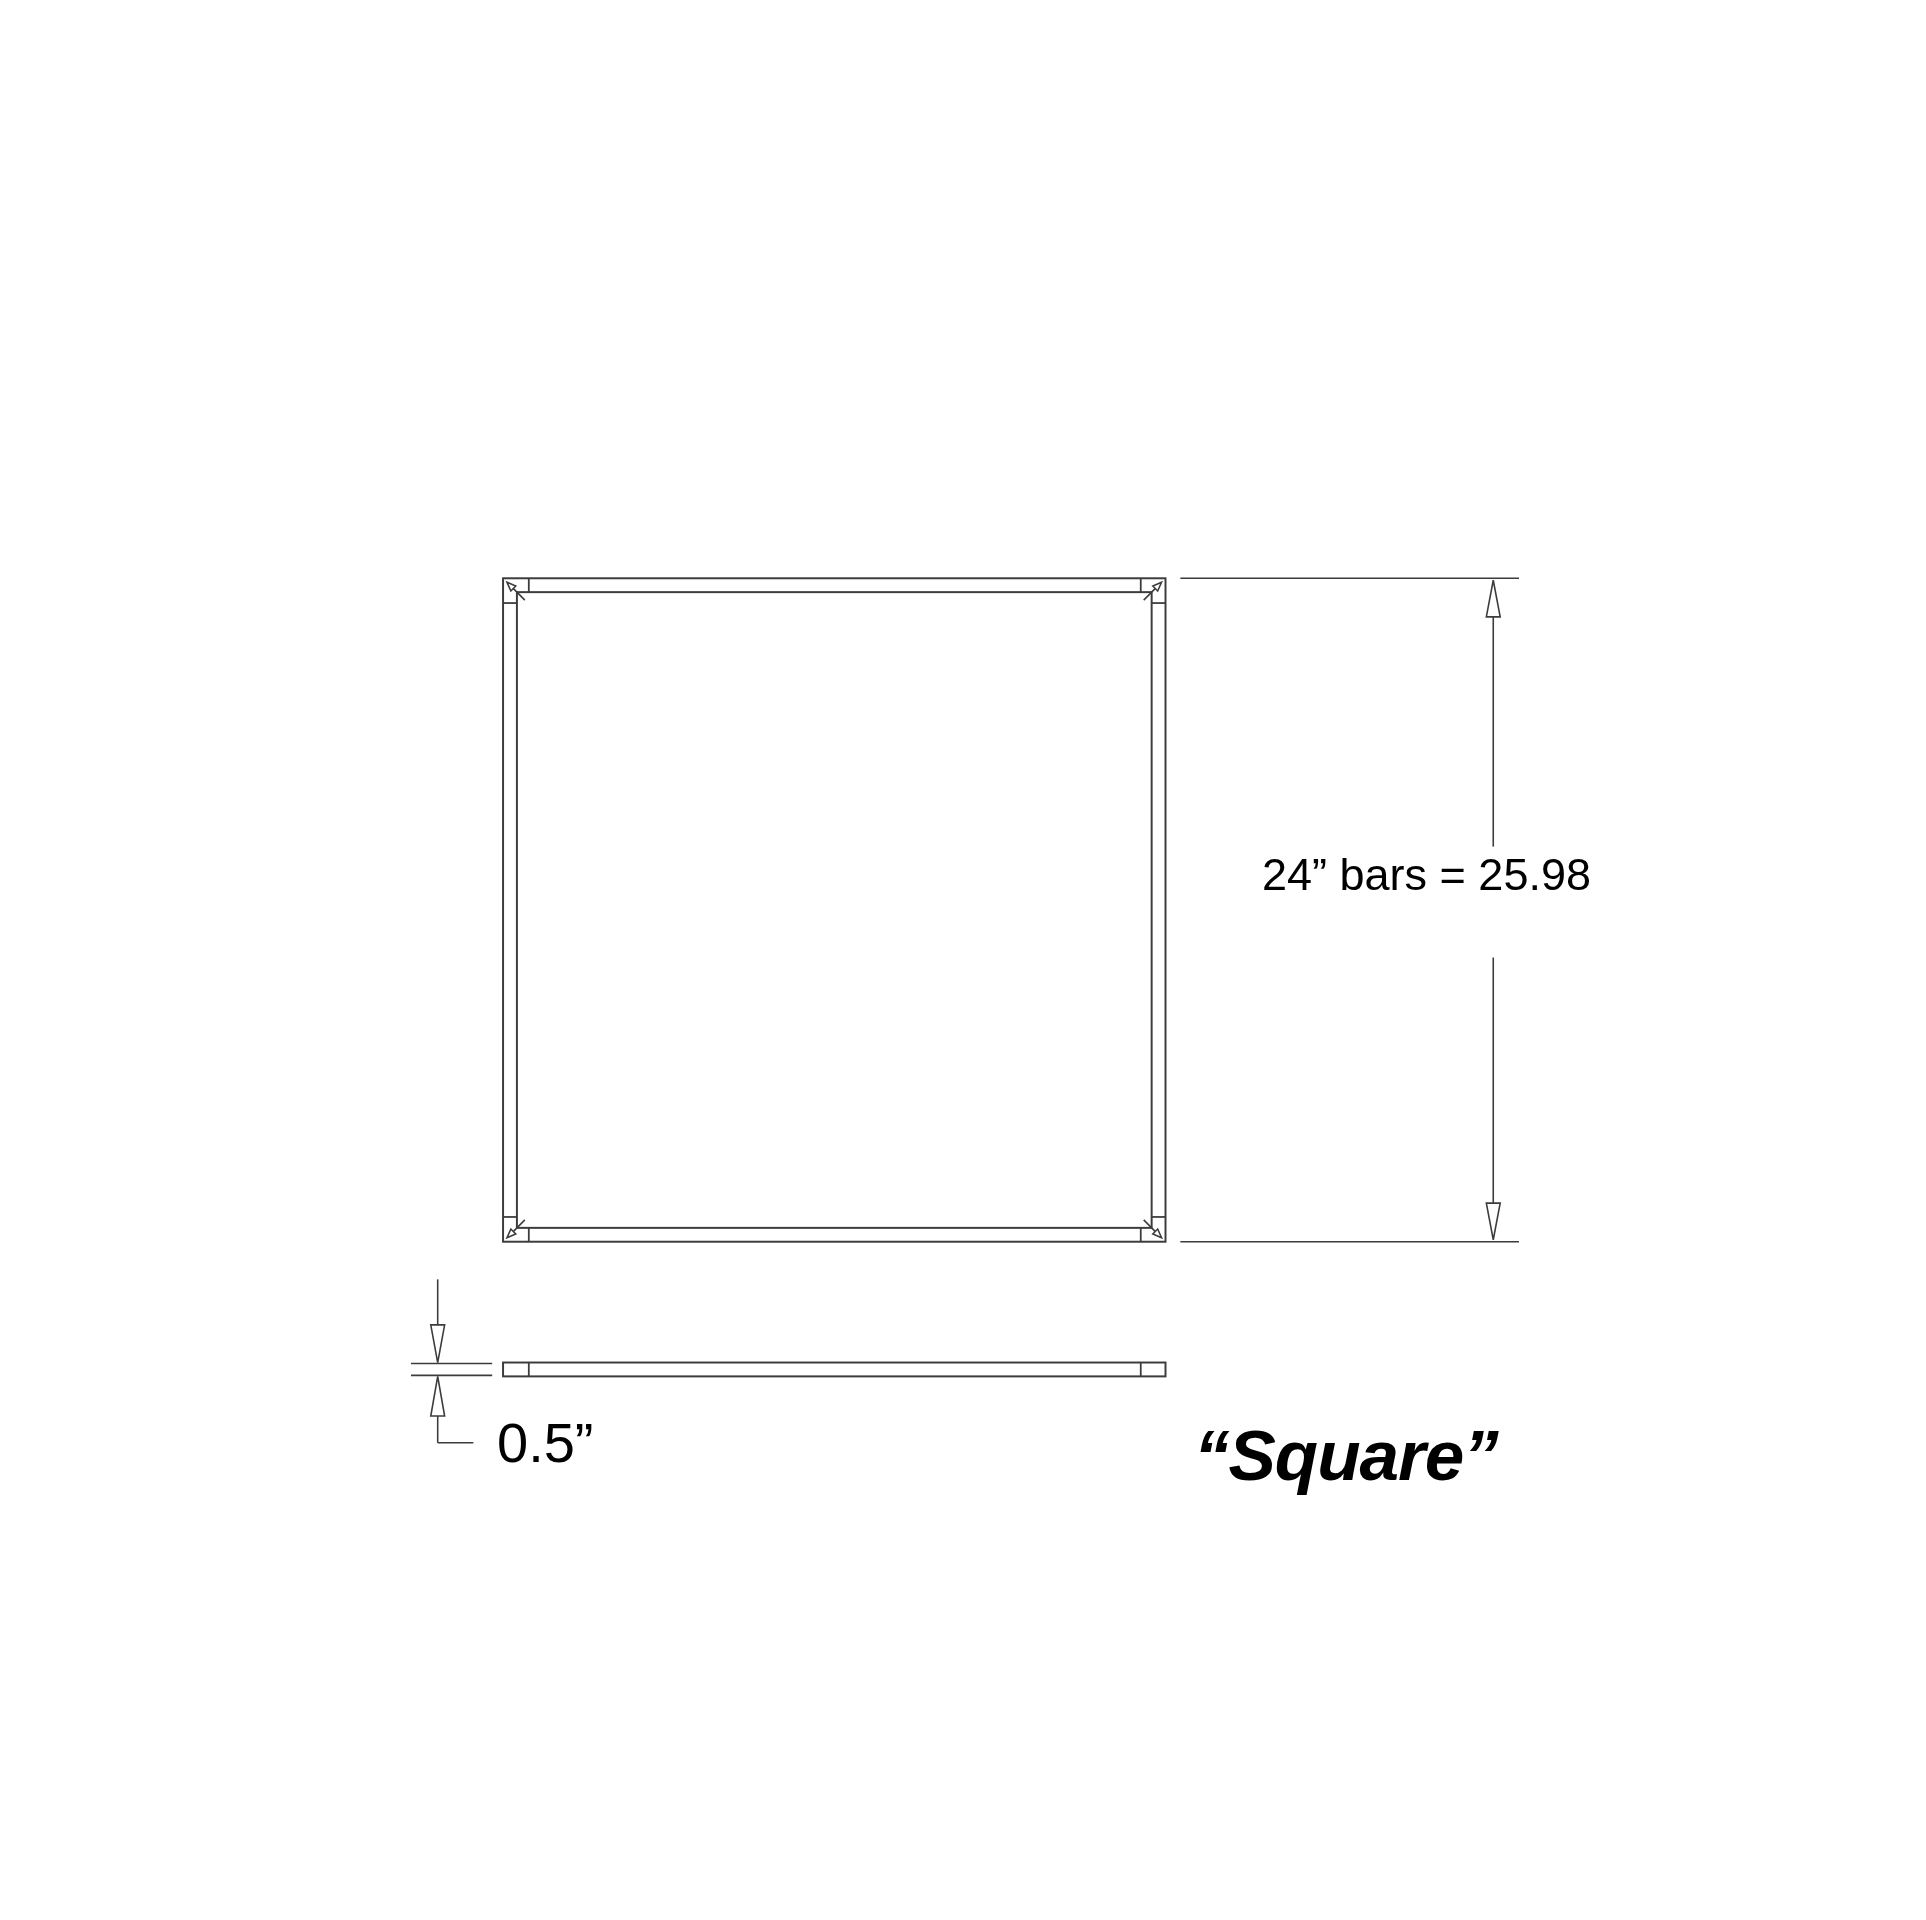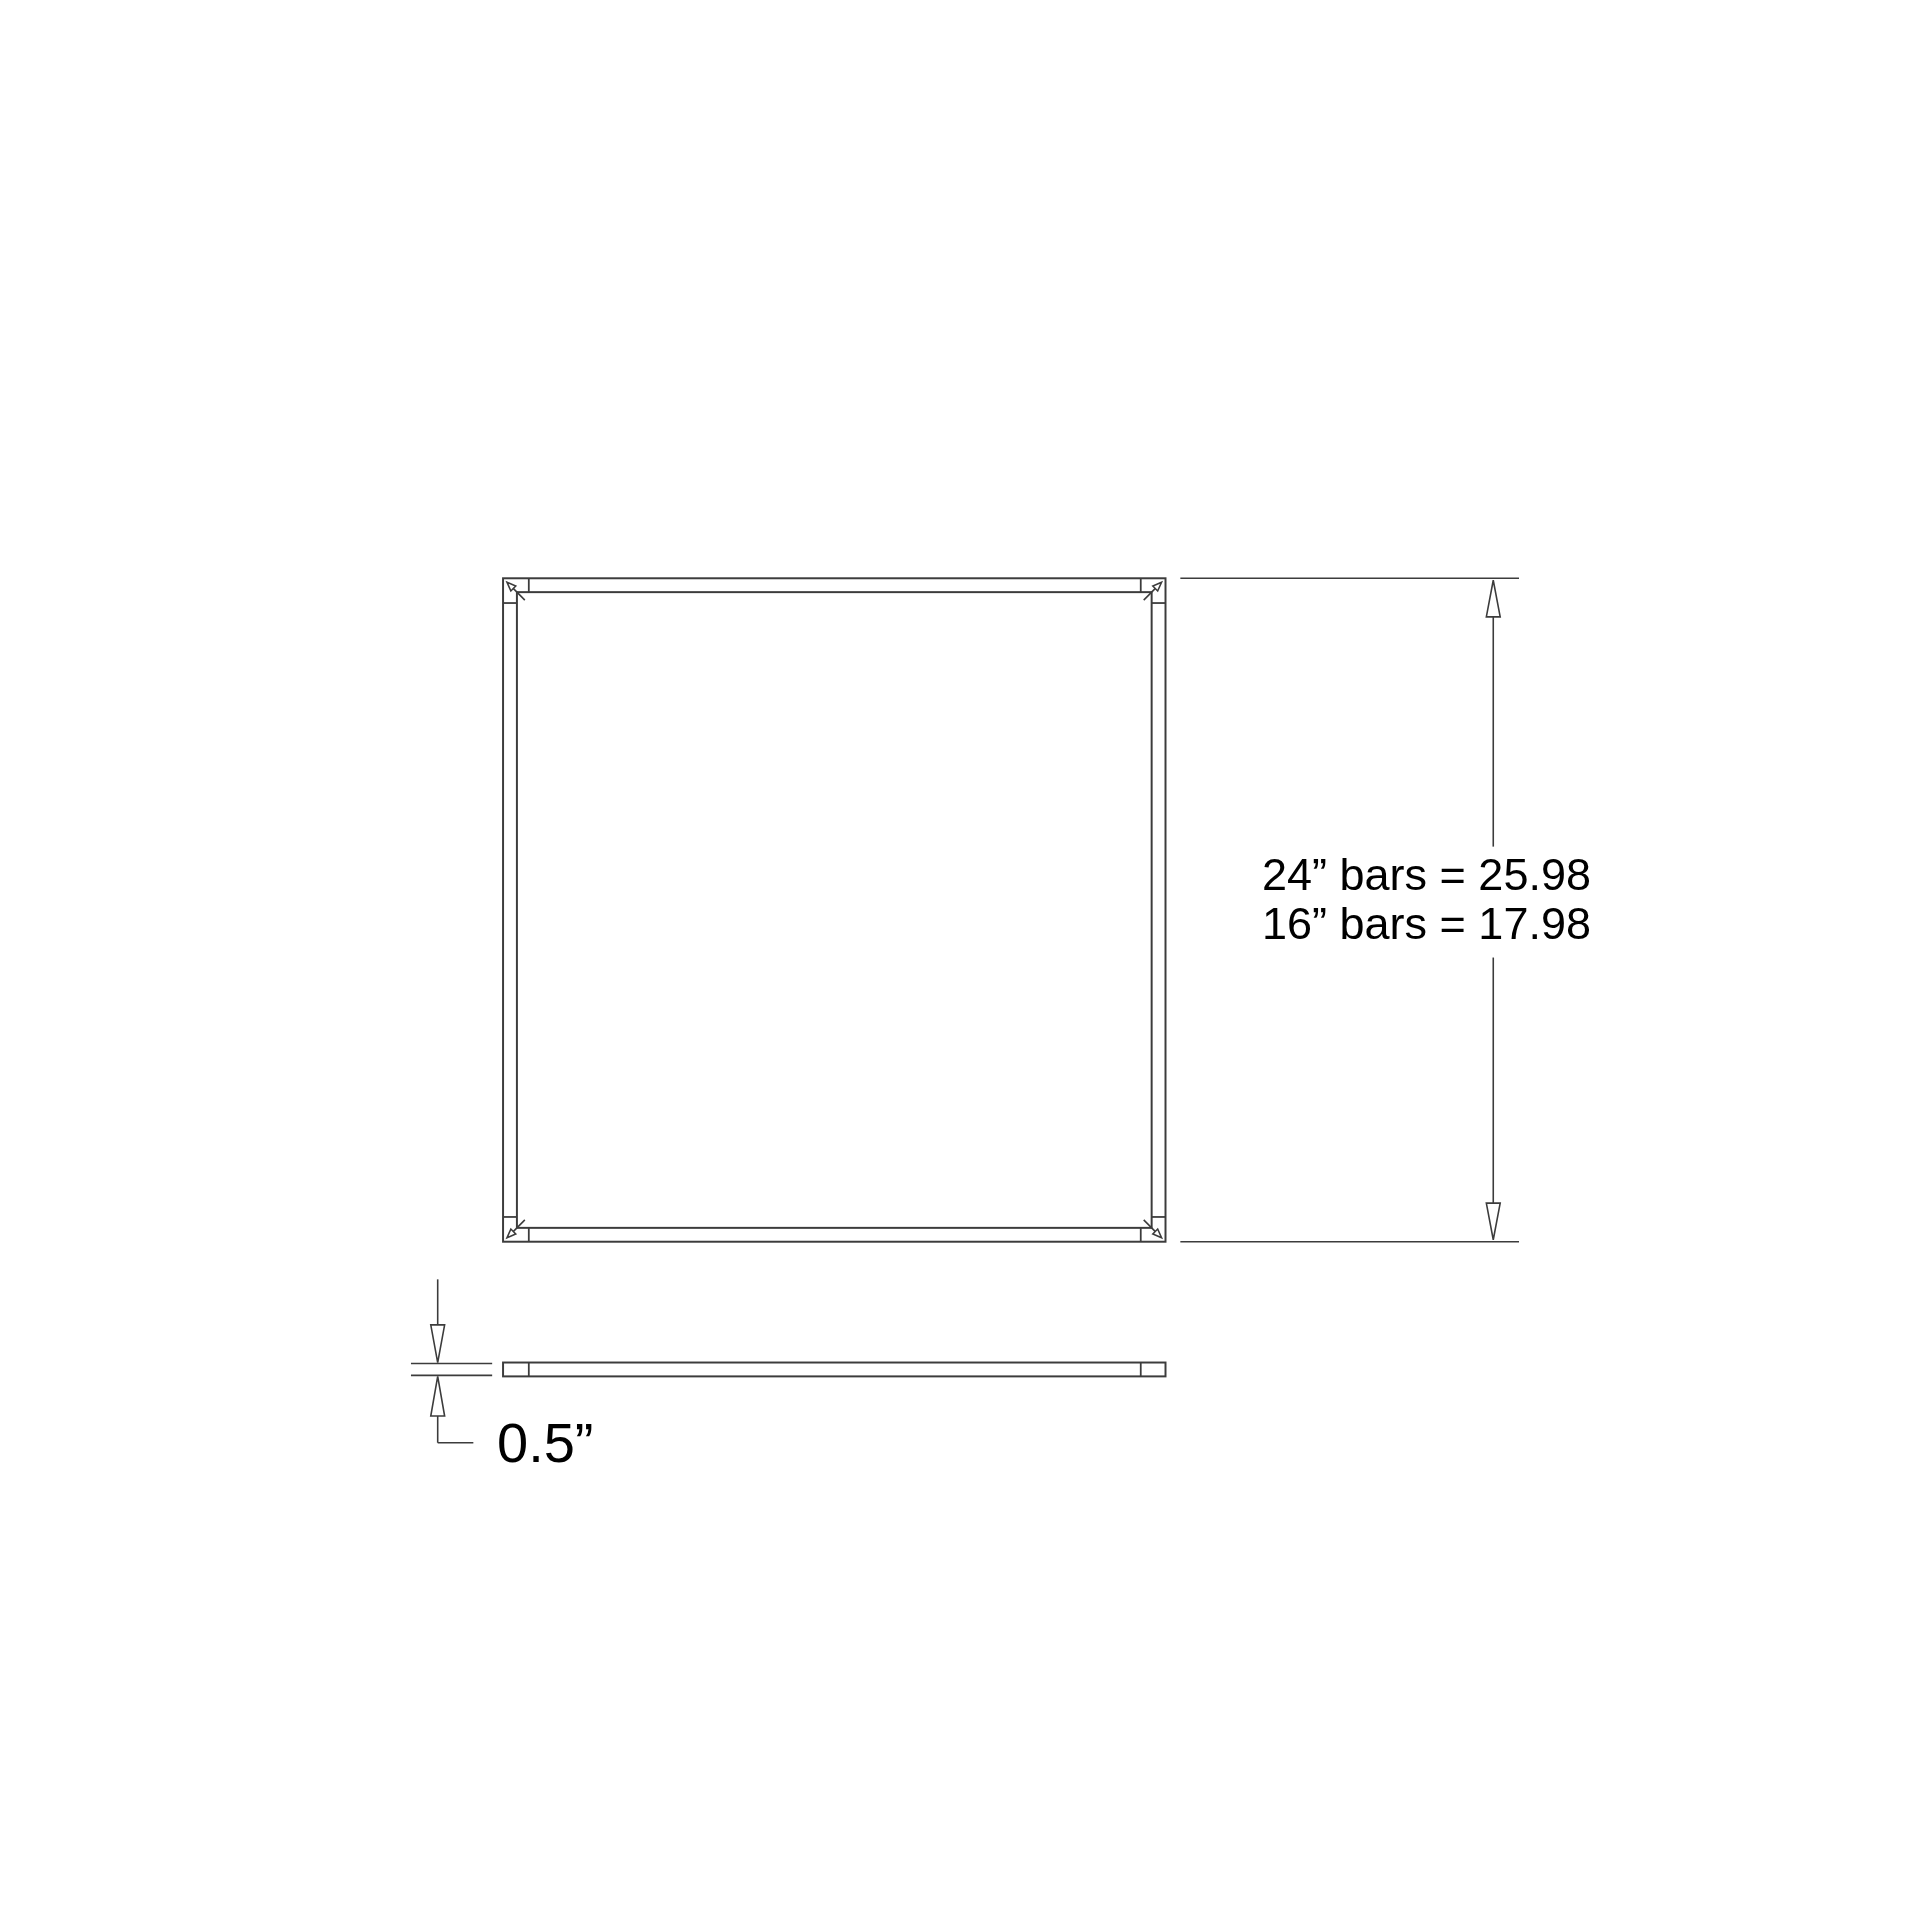--- a/index.html
+++ b/index.html
@@ -124,20 +124,20 @@
       <polygon points="442,1376 435,1338 449,1338" fill="var(--background)"></polygon>
 
       <polygon points="442,1390 435,1430 449,1430" fill="var(--background)"></polygon>
       <line x1="442" y1="1430" x2="442" y2="1457"></line>
       <line x1="442" y1="1457" x2="478" y2="1457"></line>
     </g>
   </svg>
 
   <div class="height-label">
     <div>24” bars = 25.98</div>
-    <div>16” bars = 17.98</div>
   </div>
 
   <div class="thickness-label">0.5”</div>
 
+  <div class="drawing-title">“Square”</div>
 
 </div>
 
 
 </body></html>

